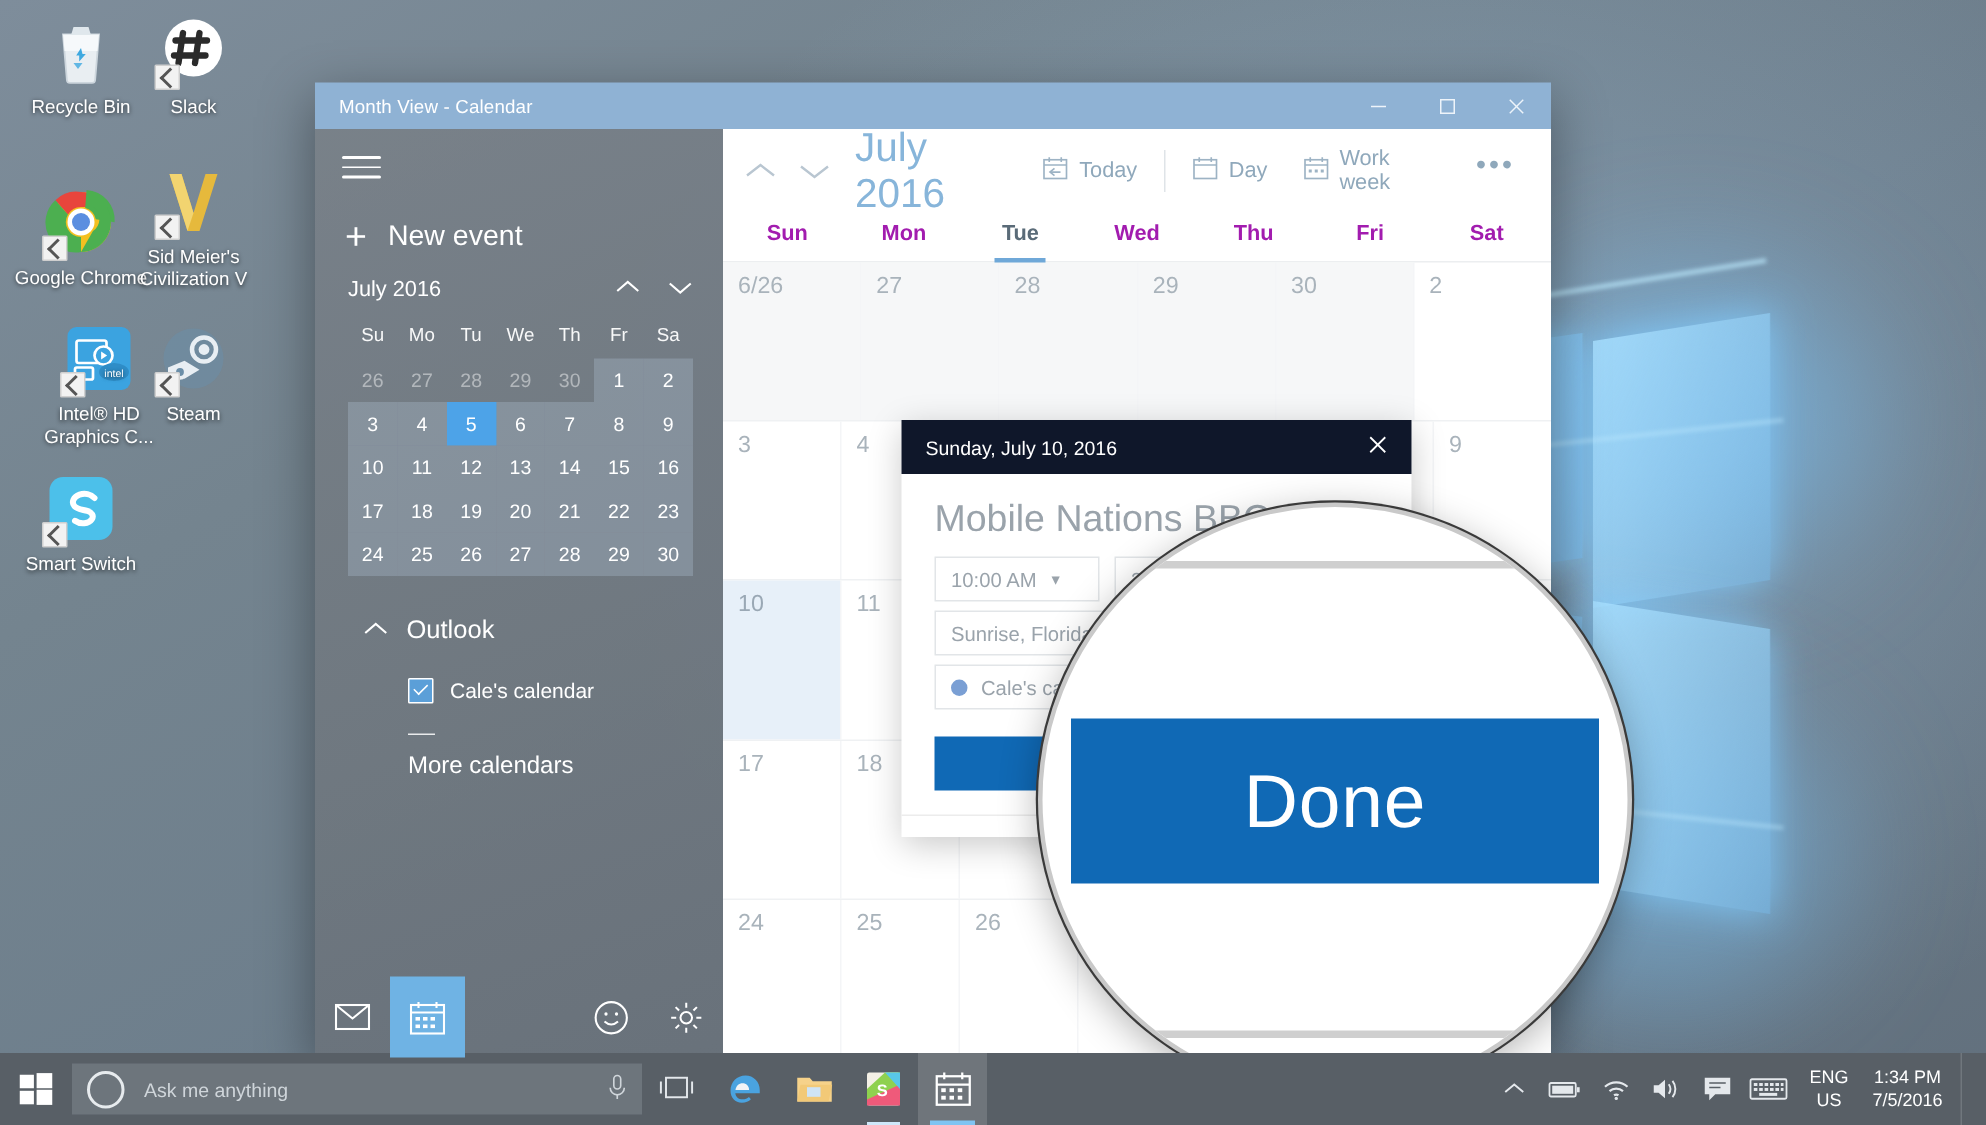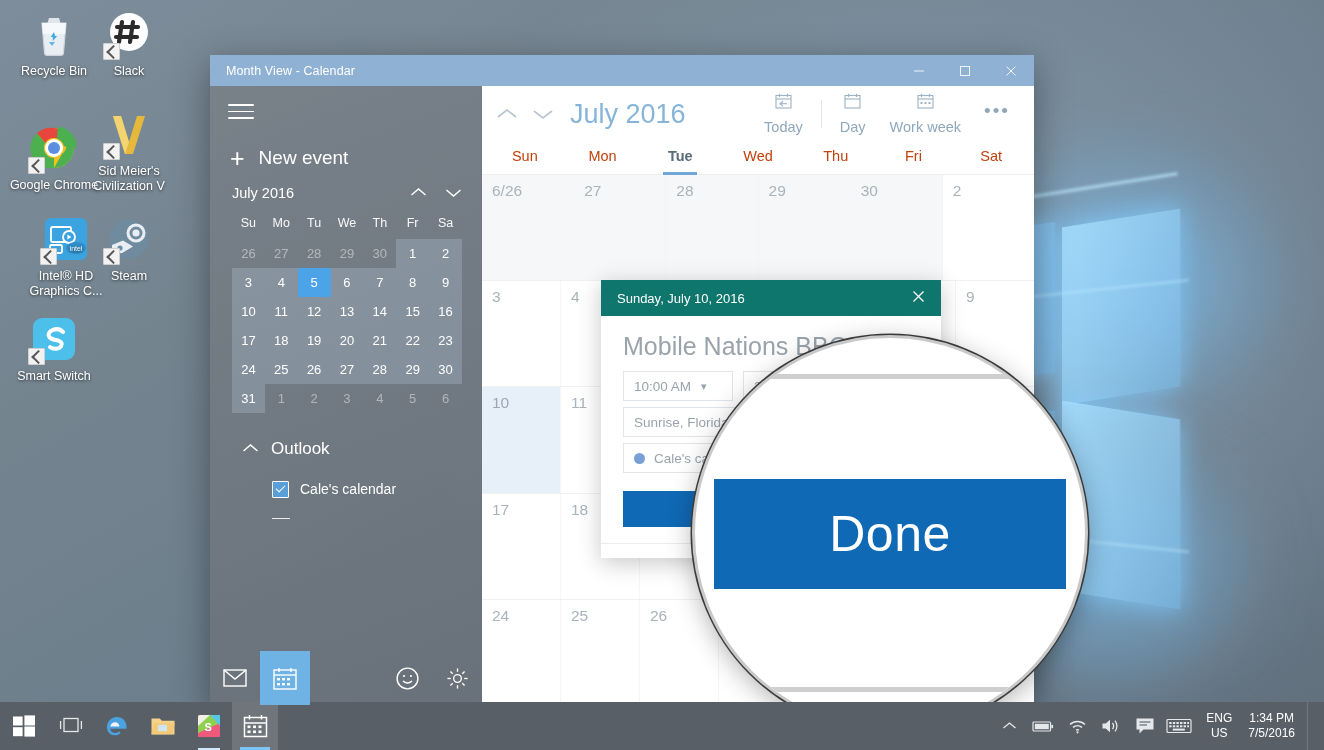--- a/index.html
+++ b/index.html
@@ -79,43 +79,43 @@
   .sbico.active{background:#6fb3e4;}
   .sbspacer{flex:1;}
 
   
   #main{flex:1;background:#fff;position:relative;display:flex;flex-direction:column;}
   #mainhead{display:flex;align-items:center;height:56px;padding:0 14px 0 10px;}
   .mnav{display:flex;gap:6px;padding-right:6px;}
   .mnav span{width:30px;height:30px;display:flex;align-items:center;justify-content:center;}
   .monthtitle{font-size:27px;color:#87b5da;font-weight:300;margin-left:6px;}
   .tools{margin-left:auto;display:flex;align-items:center;gap:2px;color:#8fa8bb;font-size:14.5px;}
-  .tool{display:flex;align-items:center;gap:7px;padding:6px 11px;font-weight:300;flex-direction:column;}
+  .tool{display:flex;align-items:center;gap:7px;padding:6px 11px;font-weight:300;}
   .toolsep{width:1px;height:28px;background:#dfe4e8;margin:0 5px;}
   .dots{letter-spacing:2px;font-size:19px;padding:0 10px 6px;color:#8fa8bb;}
 
   .dayhdr{display:flex;padding:0 4px;border-bottom:1px solid #eceef0;}
-  .dayhdr div{flex:1;text-align:center;font-size:14.5px;color:#c2410c;font-weight:400;
+  .dayhdr div{flex:1;text-align:center;font-size:14.5px;color:#a21caf;font-weight:700;
     padding:6px 0 10px;position:relative;}
   .dayhdr div.act{color:#5a6b78;font-weight:600;}
   .dayhdr div.act:after{content:"";position:absolute;left:28%;right:28%;bottom:-1px;height:3px;background:#6fa8d8;}
 
   .grid{flex:1;display:flex;flex-direction:column;}
   .grow{flex:1;display:flex;border-top:1px solid #eff1f3;}
   .grow:first-child{border-top:none;}
   .gcell{flex:1;padding:7px 0 0 10px;font-size:15.5px;color:#a9b3bb;font-weight:300;
     border-left:1px solid #f4f5f7;}
   .gcell:first-child{border-left:none;}
   .gcell.dim{background:#f6f7f8;}
   .gcell.seld{background:#e7f0f9;color:#9aa8b5;}
 
   
   #popup{position:absolute;left:119px;top:194px;width:340px;background:#fff;
     box-shadow:0 5px 22px rgba(0,0,0,.22);}
-  #pophead{height:36px;background:#0f766e;display:flex;align-items:center;
+  #pophead{height:36px;background:#0f172a;display:flex;align-items:center;
     color:#fff;font-size:13px;padding:0 10px 0 16px;}
   #pophead .x{margin-left:auto;padding:0 6px;}
   .poptitle{font-size:25px;color:#9aa3ab;font-weight:300;padding:16px 0 4px 22px;white-space:nowrap;}
   .poprow{padding:6px 0 0 22px;display:flex;gap:10px;}
   .fld{border:1px solid #e2e5e8;height:30px;display:flex;align-items:center;
     padding:0 10px;font-size:13.5px;color:#9aa3ab;font-weight:300;box-sizing:border-box;}
   .fld .cv{margin-left:10px;font-size:11px;color:#9aa3ab;}
   .dot{width:11px;height:11px;border-radius:50%;background:#7a9fd4;margin-right:9px;}
   .popbtnrow{padding:18px 22px 16px;}
   .donebtn{background:#1069b5;color:#fff;height:36px;display:flex;align-items:center;
@@ -363,47 +363,39 @@
               </tr>
               <tr>
                 <td class="inmonth">24</td>
                 <td class="inmonth">25</td>
                 <td class="inmonth">26</td>
                 <td class="inmonth">27</td>
                 <td class="inmonth">28</td>
                 <td class="inmonth">29</td>
                 <td class="inmonth">30</td>
               </tr>
-              <tr>
-                <td class="inmonth">31</td>
-                <td class="out">1</td>
-                <td class="out">2</td>
-                <td class="out">3</td>
-                <td class="out">4</td>
-                <td class="out">5</td>
-                <td class="out">6</td>
-              </tr>
             </tbody>
         </table>
       </div>
 
       <div class="outlook">
         <div class="sec">
           <span>
             <svg width="17" height="11" viewBox="0 0 17 11">
                 <polyline points="1.5,8 8.5,2 15.5,8" fill="none" stroke="#fff" stroke-width="1.4"></polyline>
               </svg>
           </span>
           <span>Outlook</span>
         </div>
         <div class="calrow">
           <span class="cbx"></span>
           <span>Cale's calendar</span>
         </div>
         <div class="dash"></div>
+        <div class="more">More calendars</div>
       </div>
 
       <div class="sbbar">
         <div class="sbico">
           <svg width="24" height="18" viewBox="0 0 24 18">
               <rect x="1" y="1" width="22" height="16" fill="none" stroke="#fff" stroke-width="1.4"></rect>
               <polyline points="1,1 12,10 23,1" fill="none" stroke="#fff" stroke-width="1.4"></polyline>
             </svg>
         </div>
         <div class="sbico active">
@@ -621,20 +613,31 @@
     <svg width="22" height="22" viewBox="0 0 22 22">
         <g fill="#fff">
           <rect x="0" y="1.5" width="9.6" height="9"></rect>
           <rect x="11.4" y="0.4" width="10.6" height="10.1"></rect>
           <rect x="0" y="12.2" width="9.6" height="9"></rect>
           <rect x="11.4" y="11.5" width="10.6" height="10.1"></rect>
         </g>
       </svg>
   </div>
 
+  <div id="search">
+    <span class="circ"></span>
+    <span>Ask me anything</span>
+    <span class="mic">
+      <svg width="13" height="18" viewBox="0 0 13 18">
+          <rect x="4.2" y="1" width="4.6" height="9" rx="2.3" fill="none" stroke="#cfd5da" stroke-width="1.1"></rect>
+          <path d="M1.8 9.2 A4.7 4.7 0 0 0 11.2 9.2" fill="none" stroke="#cfd5da" stroke-width="1.1"></path>
+          <line x1="6.5" y1="13.8" x2="6.5" y2="16.6" stroke="#cfd5da" stroke-width="1.1"></line>
+        </svg>
+    </span>
+  </div>
 
   <div class="tbicon">
     <svg width="24" height="18" viewBox="0 0 24 18">
         <rect x="5" y="1.5" width="14" height="13" fill="none" stroke="#e4e8ec" stroke-width="1.3"></rect>
         <line x1="1.6" y1="4" x2="1.6" y2="12" stroke="#e4e8ec" stroke-width="1.3"></line>
         <line x1="22.4" y1="4" x2="22.4" y2="12" stroke="#e4e8ec" stroke-width="1.3"></line>
       </svg>
   </div>
 
   <div class="tbicon">

